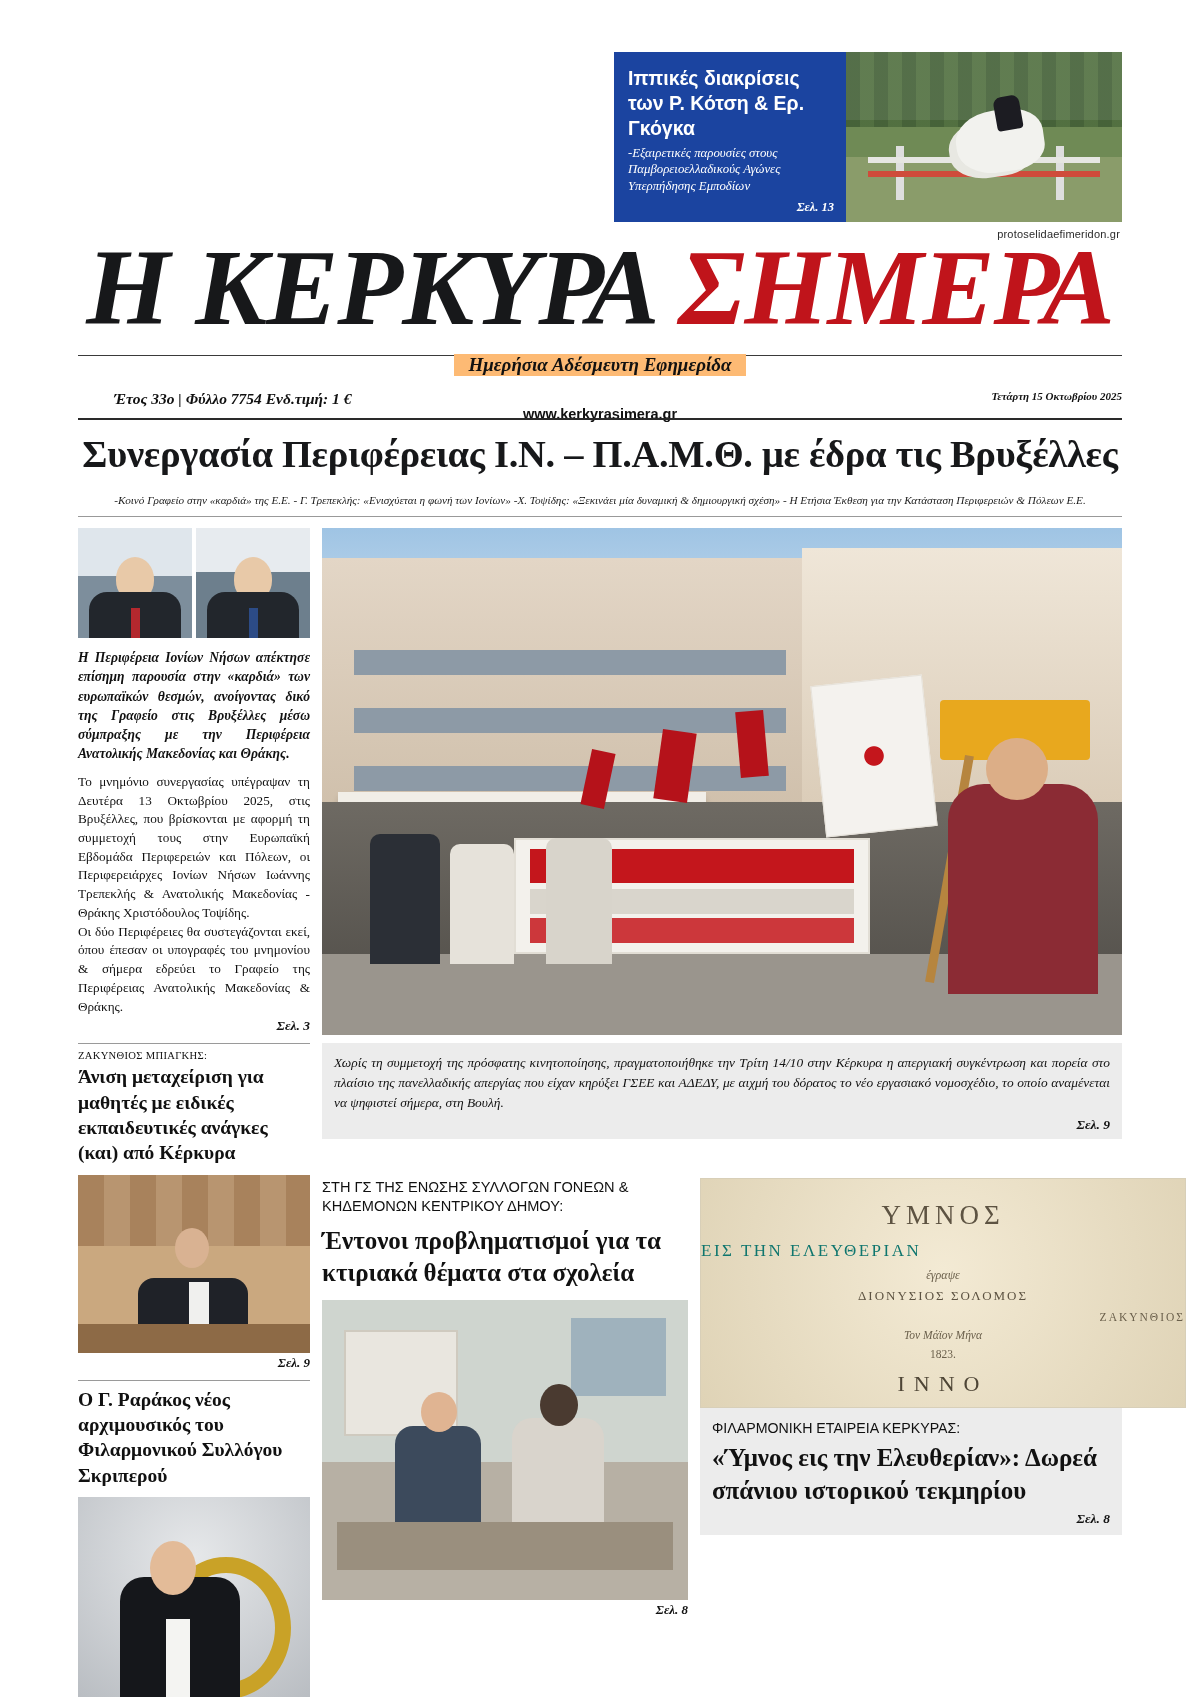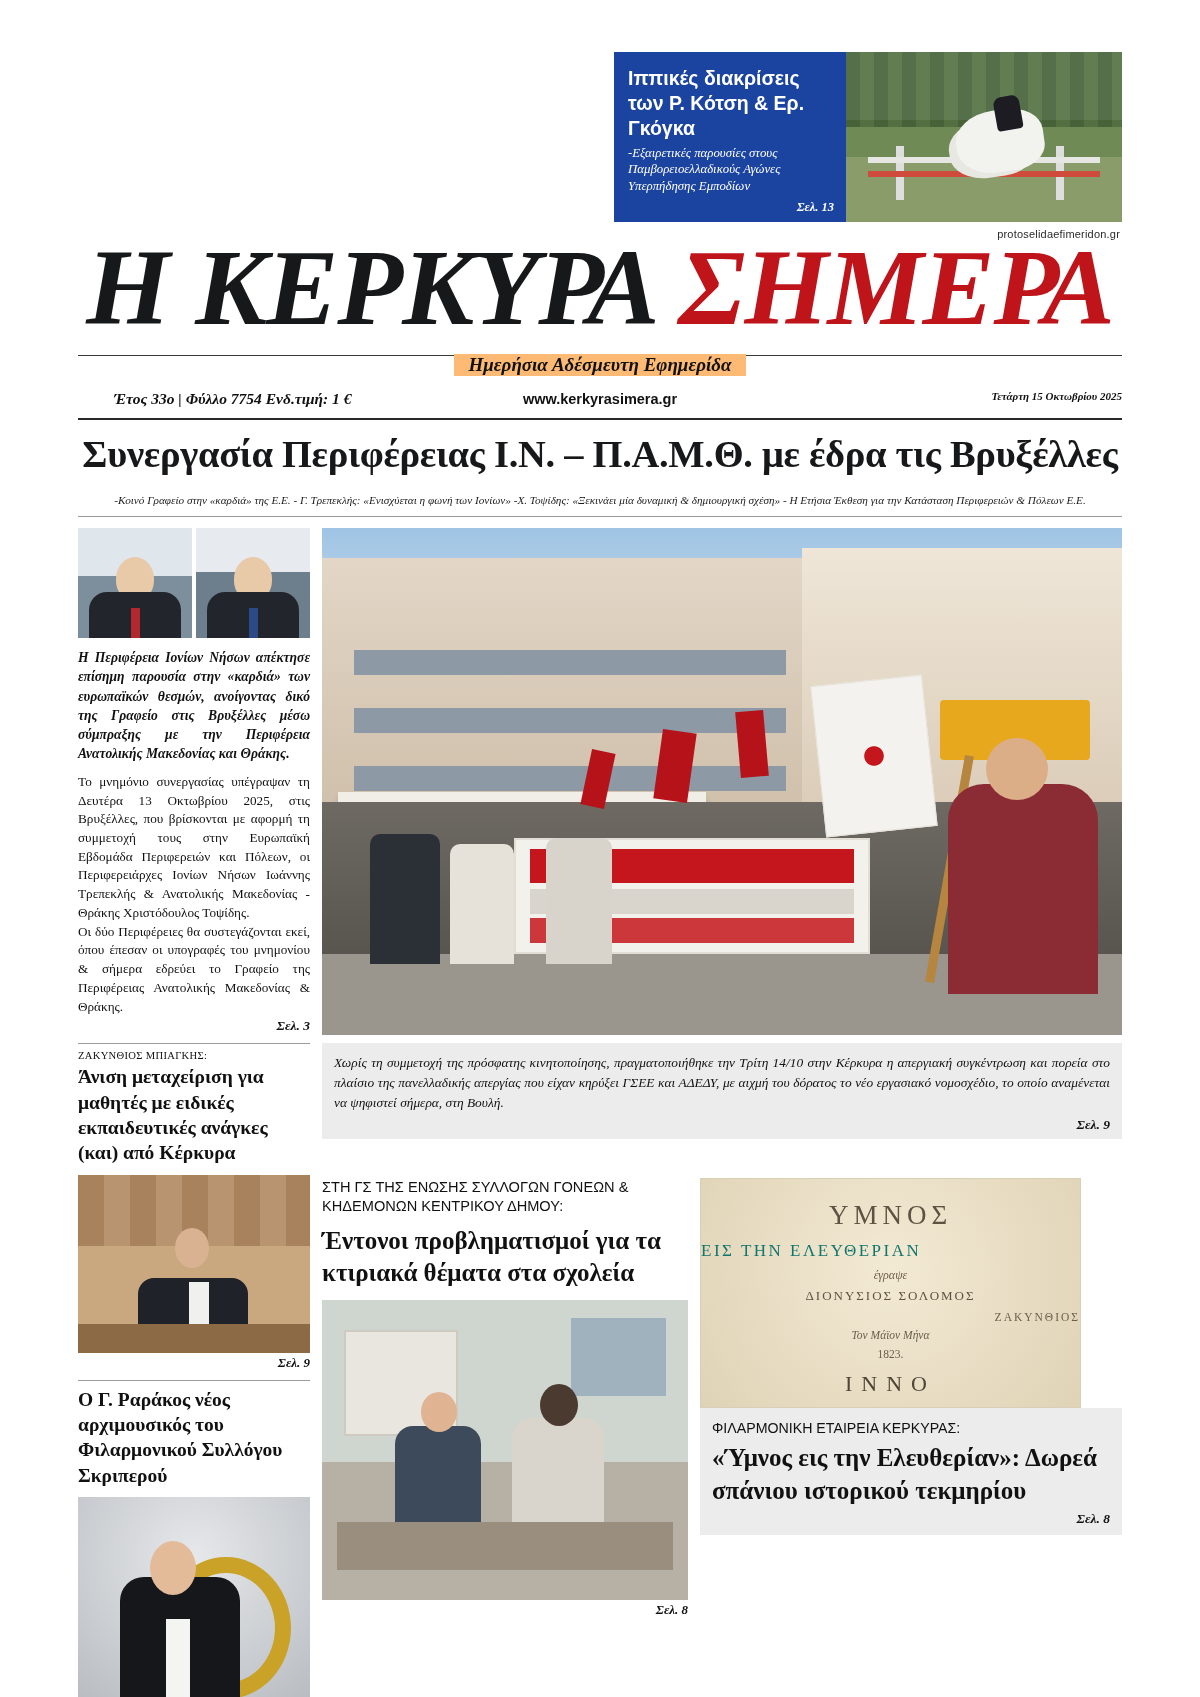--- a/index.html
+++ b/index.html
@@ -52,21 +52,21 @@
   
   .masthead{position:absolute;left:78px;top:234px;width:1044px;text-align:center;}
   .mast-title{font-family:"Liberation Serif",serif;font-weight:700;font-style:italic;font-size:108px;line-height:1;letter-spacing:-1px;white-space:nowrap;}
   .mast-title .blk{color:#17181a;}
   .mast-title .red{color:#c0141b;}
   .mast-rule{position:absolute;left:78px;top:355px;width:1044px;height:0;border-top:1px solid #3a3a3a;}
   .mast-sub{position:absolute;left:78px;top:354px;width:1044px;text-align:center;}
   .mast-sub span{display:inline-block;background:#fdba74;padding:0 14px;font-style:italic;font-weight:700;font-size:19px;}
   .meta-row{position:absolute;left:78px;top:390px;width:1044px;height:24px;}
   .meta-left{position:absolute;left:0;top:0;font-style:italic;font-weight:700;font-size:15.5px;margin-left:36px;}
-  .meta-center{position:absolute;left:0;top:1px;width:100%;text-align:center;font-family:"Liberation Sans",sans-serif;font-weight:700;font-size:14.5px;}
+  .meta-center{position:absolute;left:0;top:16px;width:100%;text-align:center;font-family:"Liberation Sans",sans-serif;font-weight:700;font-size:14.5px;}
   .meta-right{position:absolute;right:0;top:0;font-style:italic;font-weight:700;font-size:11px;}
   .meta-rule{position:absolute;left:78px;top:418px;width:1044px;border-top:2px solid #2a2a2a;}
 
   
   .lead-head{position:absolute;left:78px;top:432px;width:1044px;text-align:center;font-family:"Liberation Sans",serif;font-weight:700;font-size:38.5px;letter-spacing:-.3px;color:#17181a;font-family:"Liberation Serif",serif;}
   .lead-subline{position:absolute;left:78px;top:494px;width:1044px;text-align:center;font-size:11.2px;font-style:italic;color:#1c1c1c;white-space:nowrap;}
   .lead-rule{position:absolute;left:78px;top:516px;width:1044px;border-top:1px solid #999;}
 
   
   .col-left{position:absolute;left:78px;top:528px;width:232px;}
@@ -141,21 +141,21 @@
   .bc-photo .win{position:absolute;right:6%;top:6%;width:26%;height:26%;background:#9fb2bd;}
   .bc-photo .table{position:absolute;left:4%;bottom:10%;width:92%;height:16%;background:#9a8f7e;}
   .bc-photo .p1{position:absolute;left:20%;bottom:26%;width:86px;height:96px;background:#3c4a5c;border-radius:18px 18px 0 0;}
   .bc-photo .p1 .h{position:absolute;left:26px;top:-34px;width:36px;height:40px;background:#e0b492;border-radius:50%;}
   .bc-photo .p2{position:absolute;left:52%;bottom:26%;width:92px;height:104px;background:#d9d4cc;border-radius:20px 20px 0 0;}
   .bc-photo .p2 .h{position:absolute;left:28px;top:-34px;width:38px;height:42px;background:#4a3a30;border-radius:50%;}
   .bc-pg{text-align:right;font-style:italic;font-weight:700;font-size:13px;margin-top:2px;}
 
   
   .br{position:absolute;left:700px;top:1178px;width:422px;}
-  .br-photo{width:381px;height:230px;position:relative;overflow:hidden;background:#e6ddc8;border:1px solid #d8cfb8;box-sizing:border-box;}
+  .br-photo{width:486px;height:230px;position:relative;overflow:hidden;background:#e6ddc8;border:1px solid #d8cfb8;box-sizing:border-box;}
   .br-photo .paper{position:absolute;inset:0;background:radial-gradient(circle at 50% 40%,#f3ead4,#dfd3b6);}
   .br-photo .t1{position:absolute;left:0;top:9%;width:100%;text-align:center;font-family:"Liberation Serif",serif;font-size:27px;letter-spacing:5px;color:#5d5342;}
   .br-photo .t2{position:absolute;left:0;top:27%;width:100%;text-align:left;font-size:17px;letter-spacing:2.5px;color:#0f766e;}
   .br-photo .t3{position:absolute;left:0;top:39%;width:100%;text-align:center;font-style:italic;font-size:12px;color:#6a5f4b;}
   .br-photo .t4{position:absolute;left:0;top:48%;width:100%;text-align:center;font-size:13px;letter-spacing:2px;color:#5d5342;}
   .br-photo .t5{position:absolute;left:0;top:58%;width:100%;text-align:right;font-size:11.5px;letter-spacing:2px;color:#6a5f4b;}
   .br-photo .t6{position:absolute;left:0;top:66%;width:100%;text-align:center;font-style:italic;font-size:11.5px;color:#6a5f4b;}
   .br-photo .t7{position:absolute;left:0;top:74%;width:100%;text-align:center;font-size:11.5px;color:#6a5f4b;}
   .br-photo .t8{position:absolute;left:0;top:84%;width:100%;text-align:center;font-size:22px;letter-spacing:9px;color:#4e4536;}
   .br-box{margin-top:0;background:#ececec;padding:12px 12px 8px 12px;box-sizing:border-box;width:422px;}

